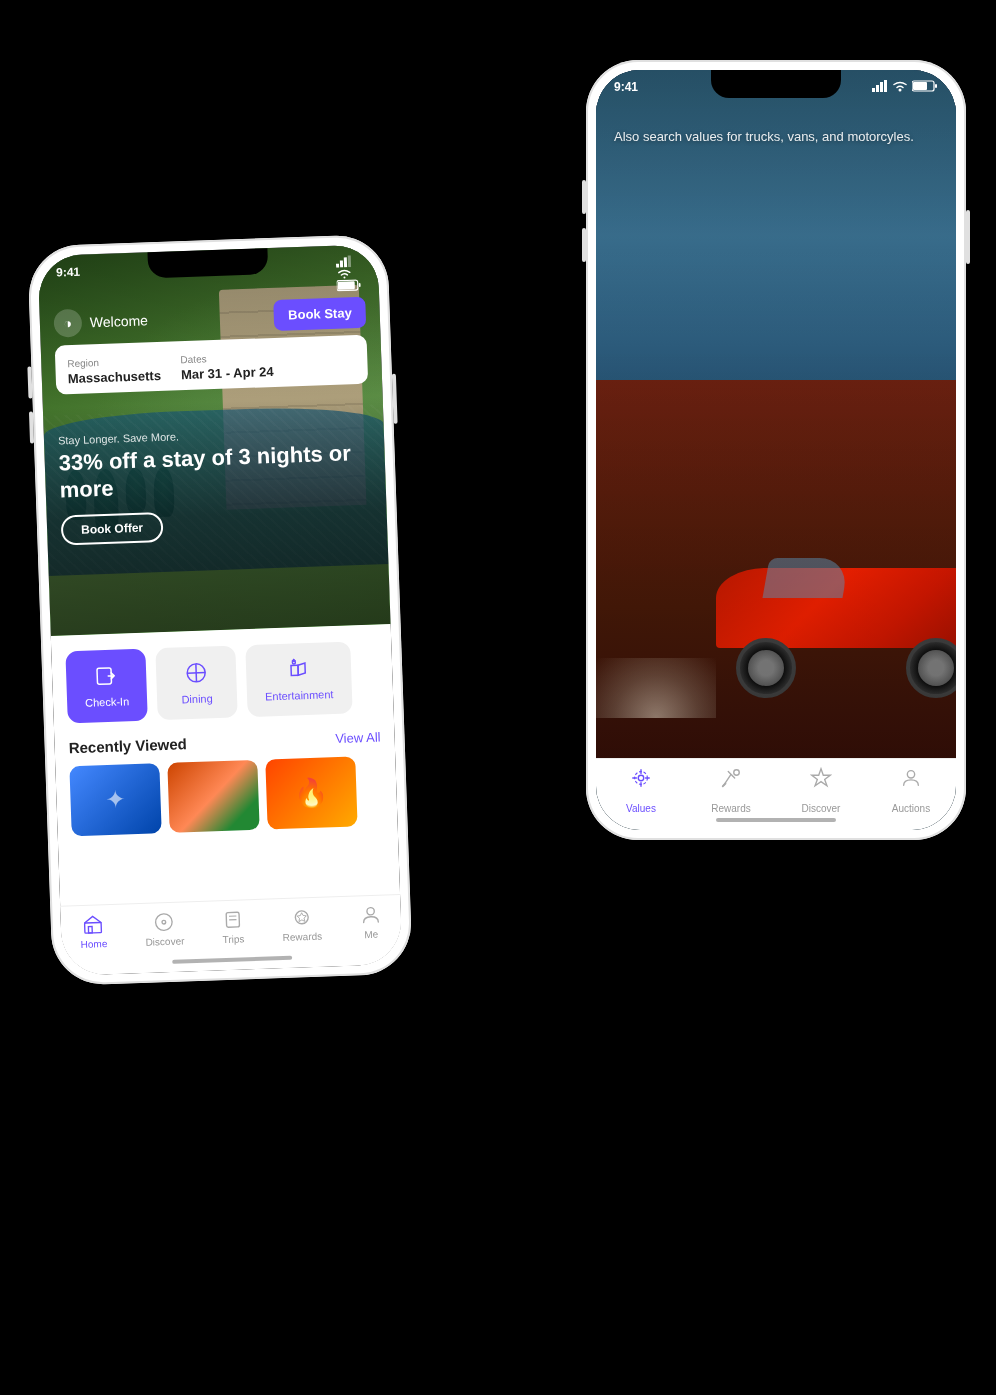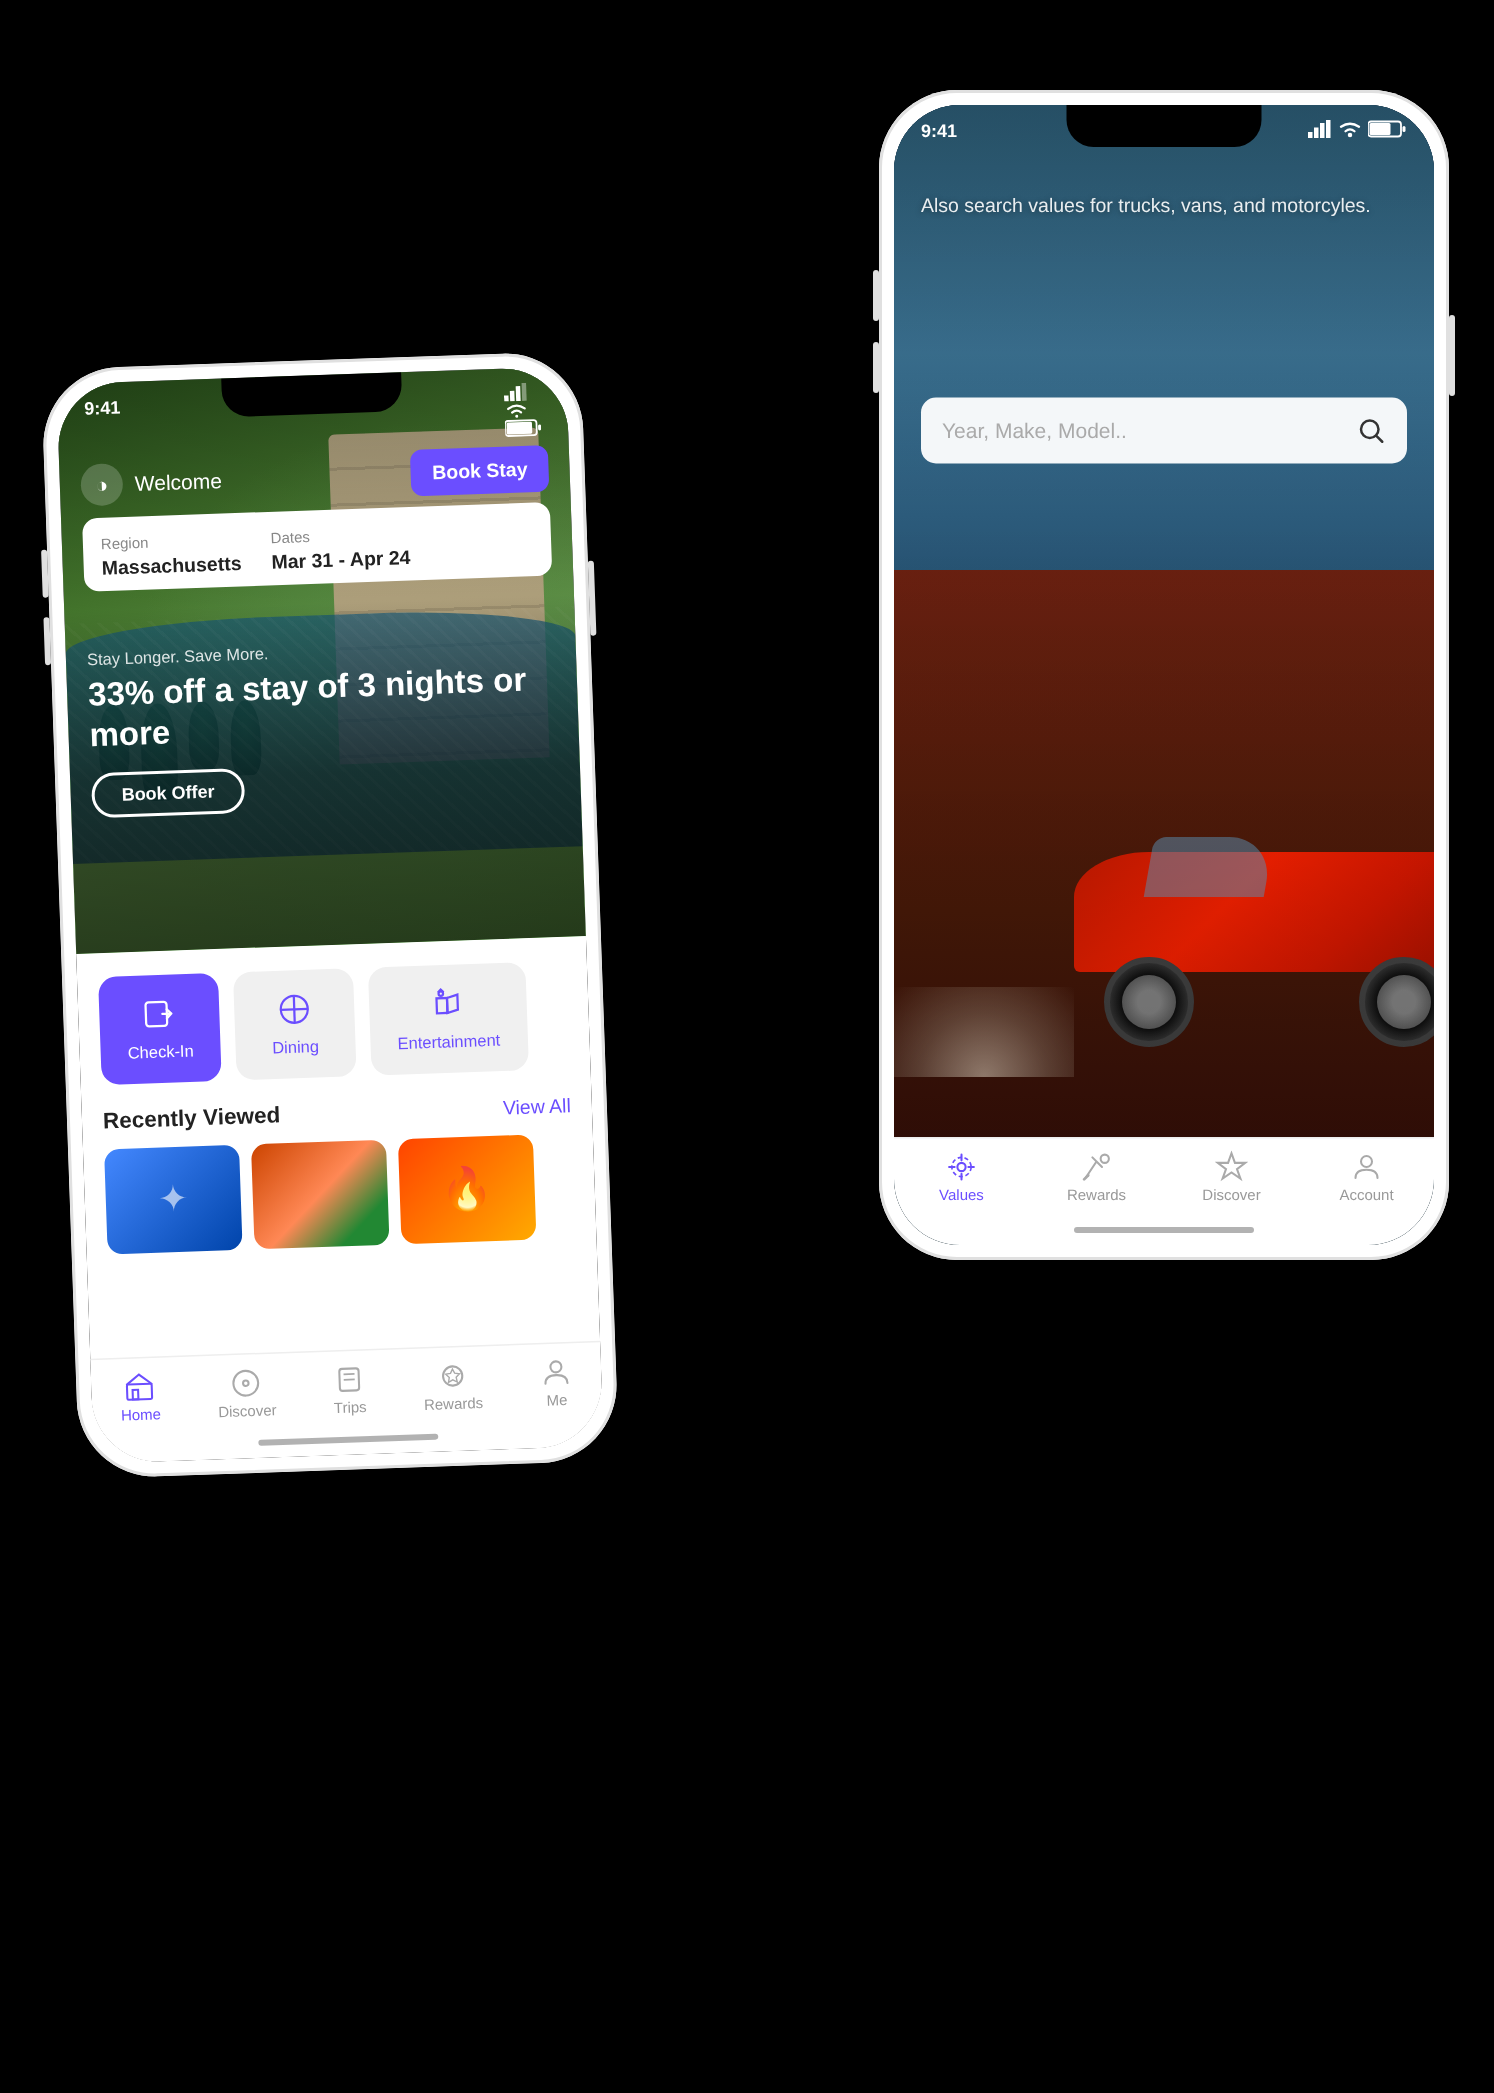--- a/index.html
+++ b/index.html
@@ -410,21 +410,21 @@
     .car-tab-bar {
       height: 72px;
       background: #fff;
       border-top: 1px solid #eee;
       display: flex; align-items: flex-start; justify-content: space-around;
       padding-top: 8px;
       z-index: 50;
       flex-shrink: 0;
     }
     .car-tab-item {
-      display: flex; flex-direction: column; align-items: center; gap: 3px;
+      display: flex; flex-direction: column; align-items: center; gap: 14px;
       cursor: pointer; min-width: 60px;
     }
     .car-tab-label { font-size: 10px; color: #999; }
     .car-tab-item.active .car-tab-label { color: #6B4EFF; }
 
     
     svg { display: block; }
   </style>
 </head>
 <body>
@@ -640,27 +640,20 @@
                 <rect x="23" y="4" width="2" height="4" rx="1" fill="white"></rect>
                 <rect x="1" y="2" width="14" height="8" rx="1" fill="white"></rect>
               </svg>
             </div>
           </div>
 
           <div class="car-headline">
             <p>Also search values for trucks, vans, and motorcyles.</p>
           </div>
 
-          <div class="car-search-box">
-            <span class="car-search-placeholder">Year, Make, Model..</span>
-            <svg width="20" height="20" viewBox="0 0 24 24">
-              <circle cx="11" cy="11" r="7" stroke="#333" stroke-width="2" fill="none"></circle>
-              <line x1="16.5" y1="16.5" x2="21" y2="21" stroke="#333" stroke-width="2" stroke-linecap="round"></line>
-            </svg>
-          </div>
 
         </div>
 
         <div class="car-tab-bar">
           <div class="car-tab-item active">
             <svg width="22" height="22" viewBox="0 0 24 24">
               <circle cx="12" cy="12" r="3" stroke="#6B4EFF" stroke-width="1.5" fill="none"></circle>
               <path d="M12 3 L12 7 M12 17 L12 21 M3 12 L7 12 M17 12 L21 12" stroke="#6B4EFF" stroke-width="1.5" stroke-linecap="round"></path>
               <circle cx="12" cy="12" r="7" stroke="#6B4EFF" stroke-width="1.2" fill="none" stroke-dasharray="3 2"></circle>
             </svg>
@@ -678,21 +671,21 @@
             <svg width="22" height="22" viewBox="0 0 24 24">
               <path d="M12 2 L14.5 9 L22 9 L16 13.5 L18.5 20.5 L12 16 L5.5 20.5 L8 13.5 L2 9 L9.5 9 Z" stroke="#aaa" stroke-width="1.5" fill="none"></path>
             </svg>
             <span class="car-tab-label">Discover</span>
           </div>
           <div class="car-tab-item">
             <svg width="22" height="22" viewBox="0 0 24 24">
               <circle cx="12" cy="8" r="4" stroke="#aaa" stroke-width="1.5" fill="none"></circle>
               <path d="M4 20 Q4 14 12 14 Q20 14 20 20" stroke="#aaa" stroke-width="1.5" fill="none" stroke-linecap="round"></path>
             </svg>
-            <span class="car-tab-label">Account</span>
+            <span class="car-tab-label">Auctions</span>
           </div>
         </div>
 
         <div class="home-indicator"></div>
       </div>
     </div>
   </div>
 
 </div>
 

